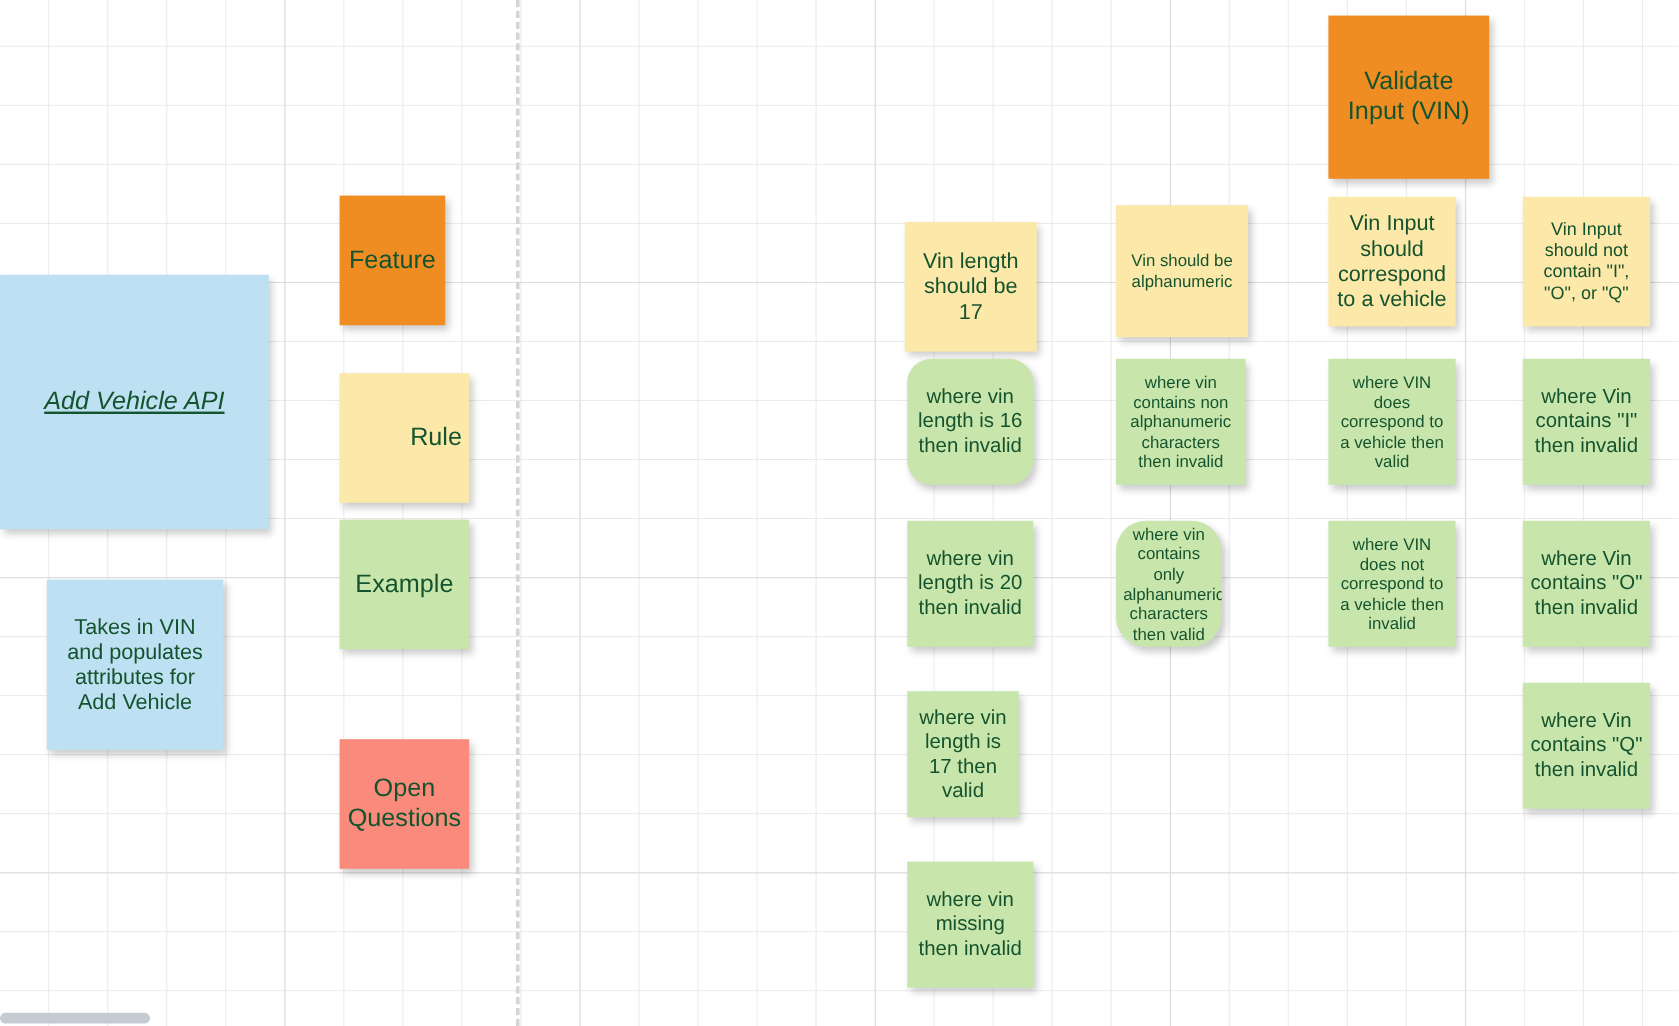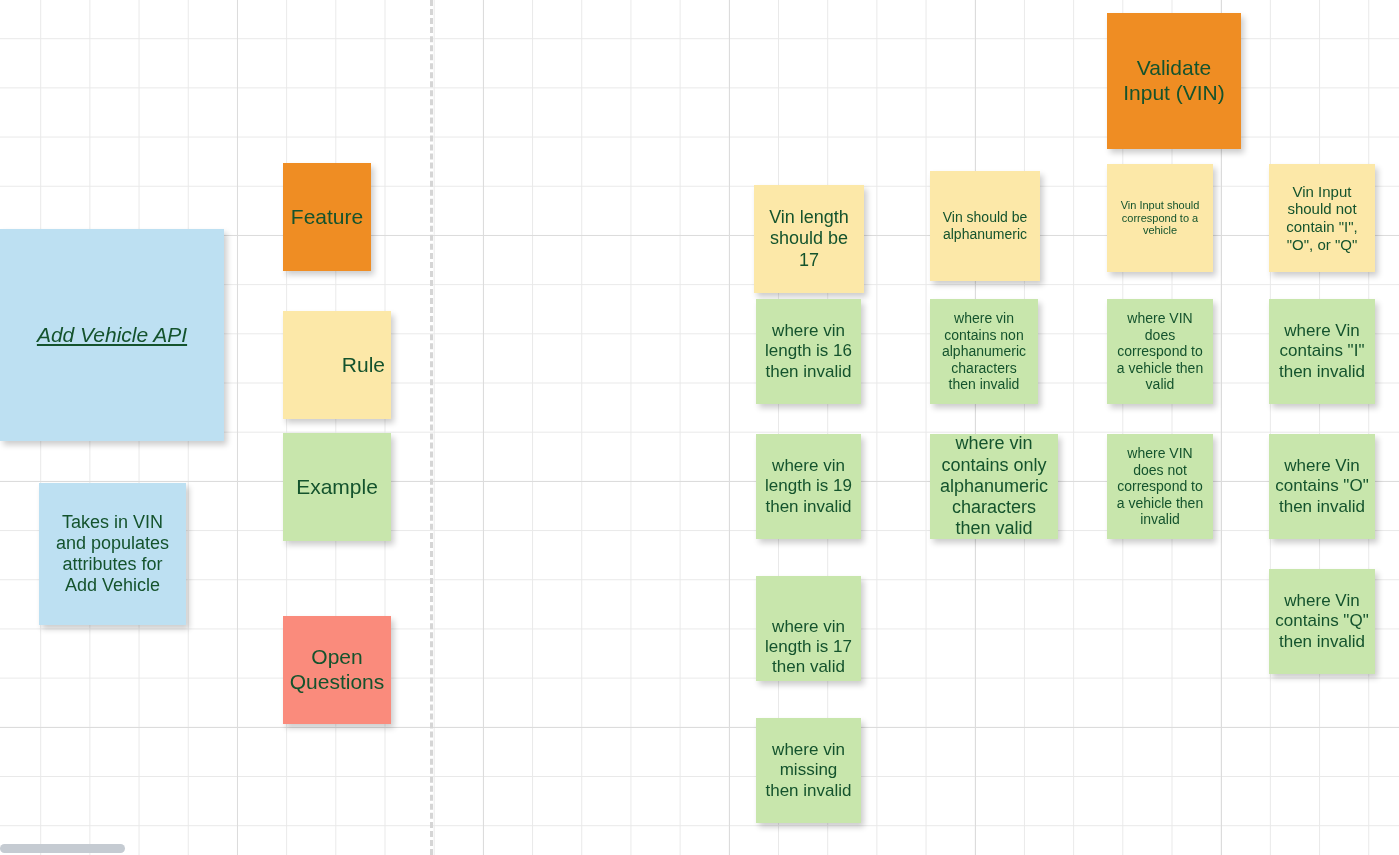--- a/index.html
+++ b/index.html
@@ -128,49 +128,49 @@
   </div>
 
   <div class="note c-orange" style="left:1107px; top:13px; width:134px; height:136px; font-size:21px;">
     <span>Validate Input (VIN)</span>
   </div>
 
   <div class="note c-yellow" style="left:754px; top:165px; width:110px; height:108px; font-size:18px;margin-top:20px;">
     <span>Vin length should be 17</span>
   </div>
 
-  <div class="note c-green" style="left:756px; top:299px; width:105px; height:105px; font-size:17px;">
+  <div class="note c-green" style="left:756px; top:299px; width:105px; height:105px; font-size:17px;border-radius:20px;">
     <span>where vin length is 16 then invalid</span>
   </div>
 
   <div class="note c-green" style="left:756px; top:434px; width:105px; height:105px; font-size:17px;">
-    <span>where vin length is 19 then invalid</span>
-  </div>
-
-  <div class="note c-green" style="left:756px; top:576px; width:105px; height:105px; font-size:17px;align-items:flex-end;">
+    <span>where vin length is 20 then invalid</span>
+  </div>
+
+  <div class="note c-green" style="left:756px; top:576px; width:93px; height:105px; font-size:17px;">
     <span>where vin length is 17 then valid</span>
   </div>
 
   <div class="note c-green" style="left:756px; top:718px; width:105px; height:105px; font-size:17px;">
     <span>where vin missing then invalid</span>
   </div>
 
   <div class="note c-yellow" style="left:930px; top:171px; width:110px; height:110px; font-size:14px;">
     <span>Vin should be alphanumeric</span>
   </div>
 
   <div class="note c-green" style="left:930px; top:299px; width:108px; height:105px; font-size:14px;">
     <span>where vin contains non alphanumeric characters then invalid</span>
   </div>
 
-  <div class="note c-green" style="left:930px; top:434px; width:128px; height:105px; font-size:18px;">
+  <div class="note c-green" style="left:930px; top:434px; width:88px; height:105px; font-size:14px;border-radius:25px;">
     <span>where vin contains only alphanumeric characters then valid</span>
   </div>
 
-  <div class="note c-yellow" style="left:1107px; top:164px; width:106px; height:108px; font-size:11px;">
+  <div class="note c-yellow" style="left:1107px; top:164px; width:106px; height:108px; font-size:18px;">
     <span>Vin Input should correspond to a vehicle</span>
   </div>
 
   <div class="note c-green" style="left:1107px; top:299px; width:106px; height:105px; font-size:14px;">
     <span>where VIN does correspond to a vehicle then valid</span>
   </div>
 
   <div class="note c-green" style="left:1107px; top:434px; width:106px; height:105px; font-size:14px;">
     <span>where VIN does not correspond to a vehicle then invalid</span>
   </div>

